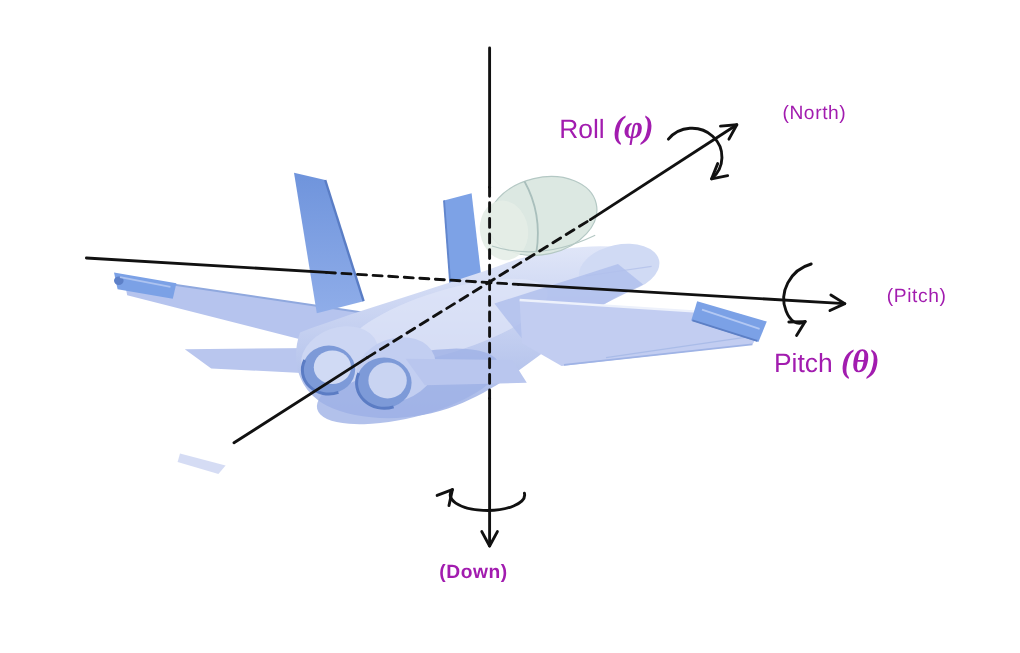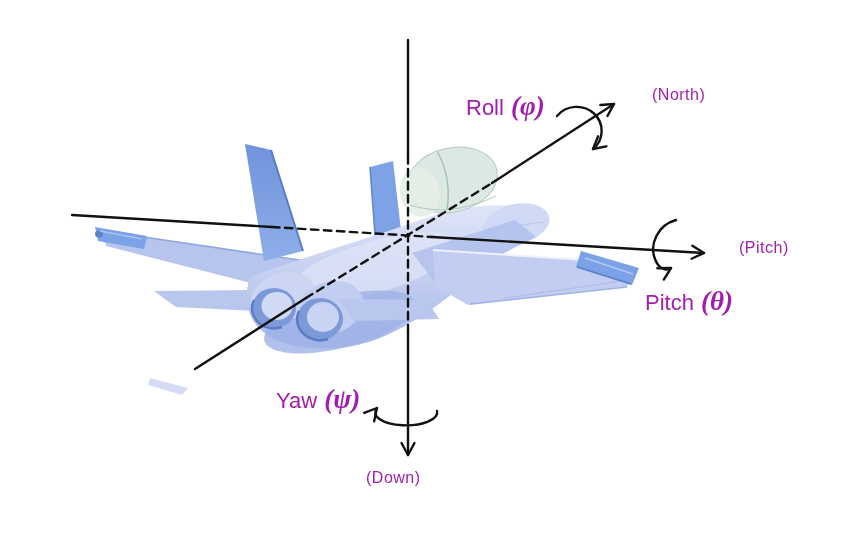--- a/index.html
+++ b/index.html
@@ -16,21 +16,21 @@
   .lbl .sym {
     font-family:"Liberation Serif", serif; font-style:italic; font-weight:bold;
     font-size:27px; margin-left:7px;
   }
   .lbl.plain { font-size:16px; letter-spacing:0.5px; }
   #lbl-roll  { left:466px; top:93px;  }
   #lbl-north { left:652px; top:87px;  }
   #lbl-east  { left:739px; top:240px; }
   #lbl-pitch { left:621px; top:288px;margin-left:24px; }
   #lbl-yaw   { left:276px; top:386px; }
-  #lbl-down  { left:366px; top:470px; }
+  #lbl-down  { left:366px; top:470px;font-weight:bold; }
 </style>
 </head>
 <body>
 
 <div class="stage">
 
   <svg width="850" height="544" viewBox="0 0 850 544">
     <defs>
       <marker id="arw" viewBox="-15 -15 30 30" refX="0" refY="0" markerWidth="30" markerHeight="30" orient="auto" markerUnits="userSpaceOnUse">
         <path d="M -12 -6.5 L 0 0 L -12 6.5" fill="none" stroke="#111111" stroke-width="2.4" stroke-linecap="round" stroke-linejoin="round"></path>
@@ -135,19 +135,15 @@
 
   <div class="lbl plain" id="lbl-north">(North)</div>
 
   <div class="lbl plain" id="lbl-east">(Pitch)</div>
 
   <div class="lbl" id="lbl-pitch">
     <span class="nm">Pitch</span>
     <span class="sym">(θ)</span>
   </div>
 
-  <div class="lbl" id="lbl-yaw">
-    <span class="nm">Yaw</span>
-    <span class="sym">(ψ)</span>
-  </div>
 
   <div class="lbl plain" id="lbl-down">(Down)</div>
 </div>
 
 </body></html>

